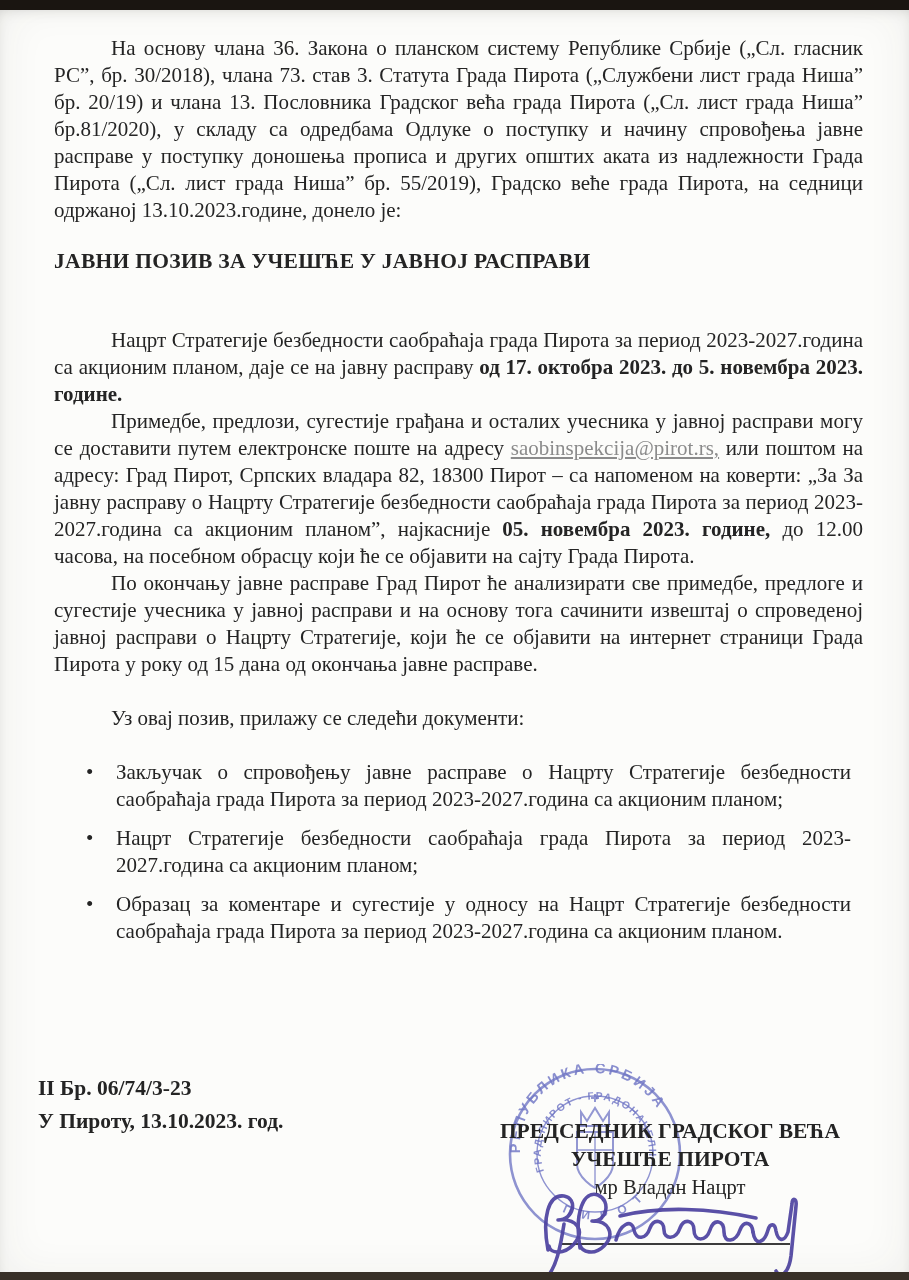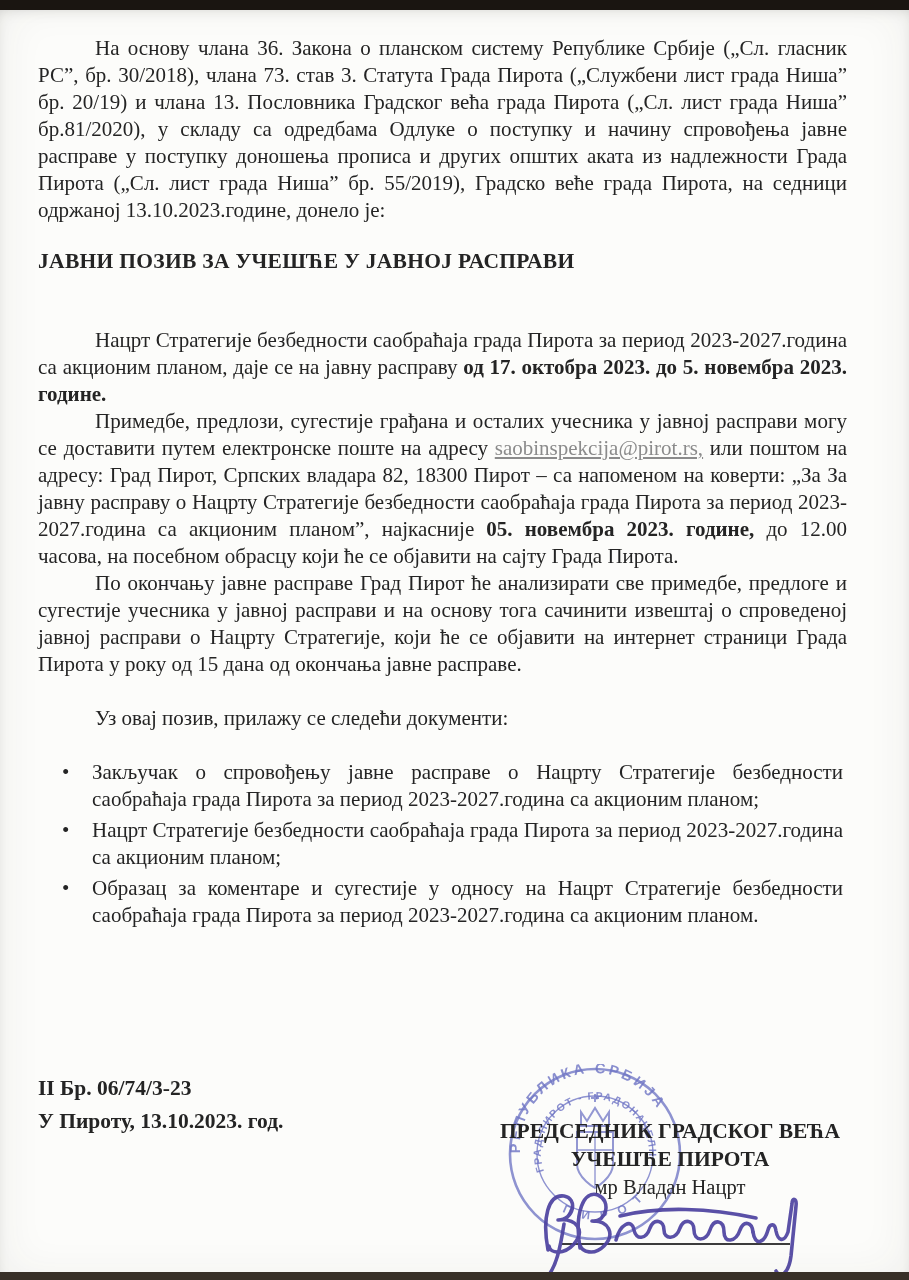--- a/index.html
+++ b/index.html
@@ -7,35 +7,35 @@
     width:909px;height:1280px;position:relative;overflow:hidden;
     background:#fcfcfa;
     font-family:"Liberation Serif","DejaVu Serif",serif;
     color:#242424;
   }
   .bar-top{position:absolute;top:0;left:0;width:909px;height:10px;background:#1a1511;z-index:6;}
   .bar-bottom{position:absolute;bottom:0;left:0;width:909px;height:8px;background:#383028;z-index:6;}
   .vignette{position:absolute;inset:0;pointer-events:none;z-index:5;
     box-shadow:inset 0 14px 18px -10px rgba(0,0,0,.28), inset 0 0 46px rgba(60,55,45,.07);}
   .page{
-    position:absolute;top:10px;left:0;width:873px;box-sizing:border-box;
+    position:absolute;top:10px;left:16px;width:873px;box-sizing:border-box;
     padding:25px 26px 0 38px;
     font-size:21px;line-height:27px;text-align:justify;
   }
   .page p{margin:0;text-indent:57px;}
   .doc-title{
     text-indent:0 !important;text-align:left;font-weight:bold;
     margin-top:24px !important;font-size:21.5px;letter-spacing:.3px;
   }
   .p-first{margin-top:52px !important;}
   .p-attach{margin-top:27px !important;}
   .bold{font-weight:bold;}
   .email{color:#8b8b8b;text-decoration:underline;cursor:pointer;}
   ul.attachments{list-style:none;margin:27px 0 0 0;padding:0;}
-  ul.attachments li{position:relative;padding-left:50px;margin:4px;text-align:justify;}
+  ul.attachments li{position:relative;padding-left:50px;margin:12px;text-align:justify;}
   ul.attachments li::before{content:"•";position:absolute;left:20px;top:0;font-size:21px;color:#242424;}
   .footer-left{
     position:absolute;left:38px;top:1072px;font-weight:bold;
     font-size:21.5px;line-height:33px;z-index:3;
   }
   .sig-block{
     position:absolute;left:470px;top:1117px;width:400px;text-align:center;
     line-height:28px;z-index:3;
   }
   .sig-line1,.sig-line2{font-weight:bold;font-size:21.5px;}

